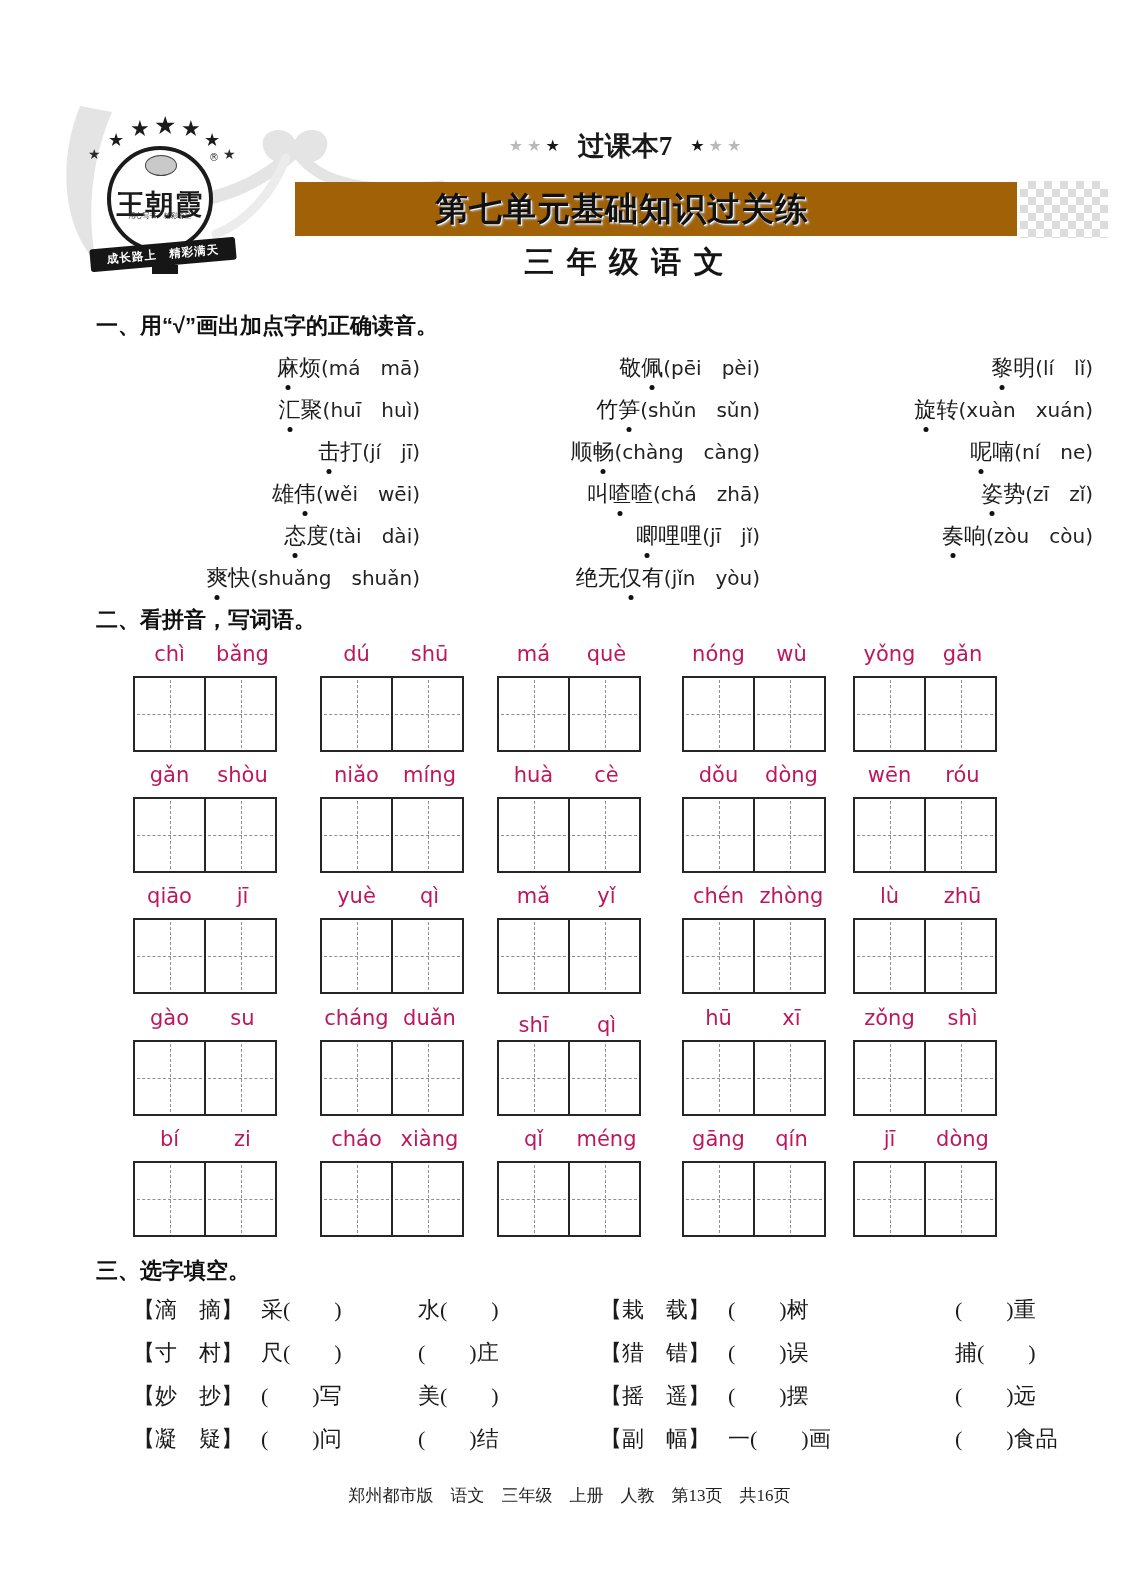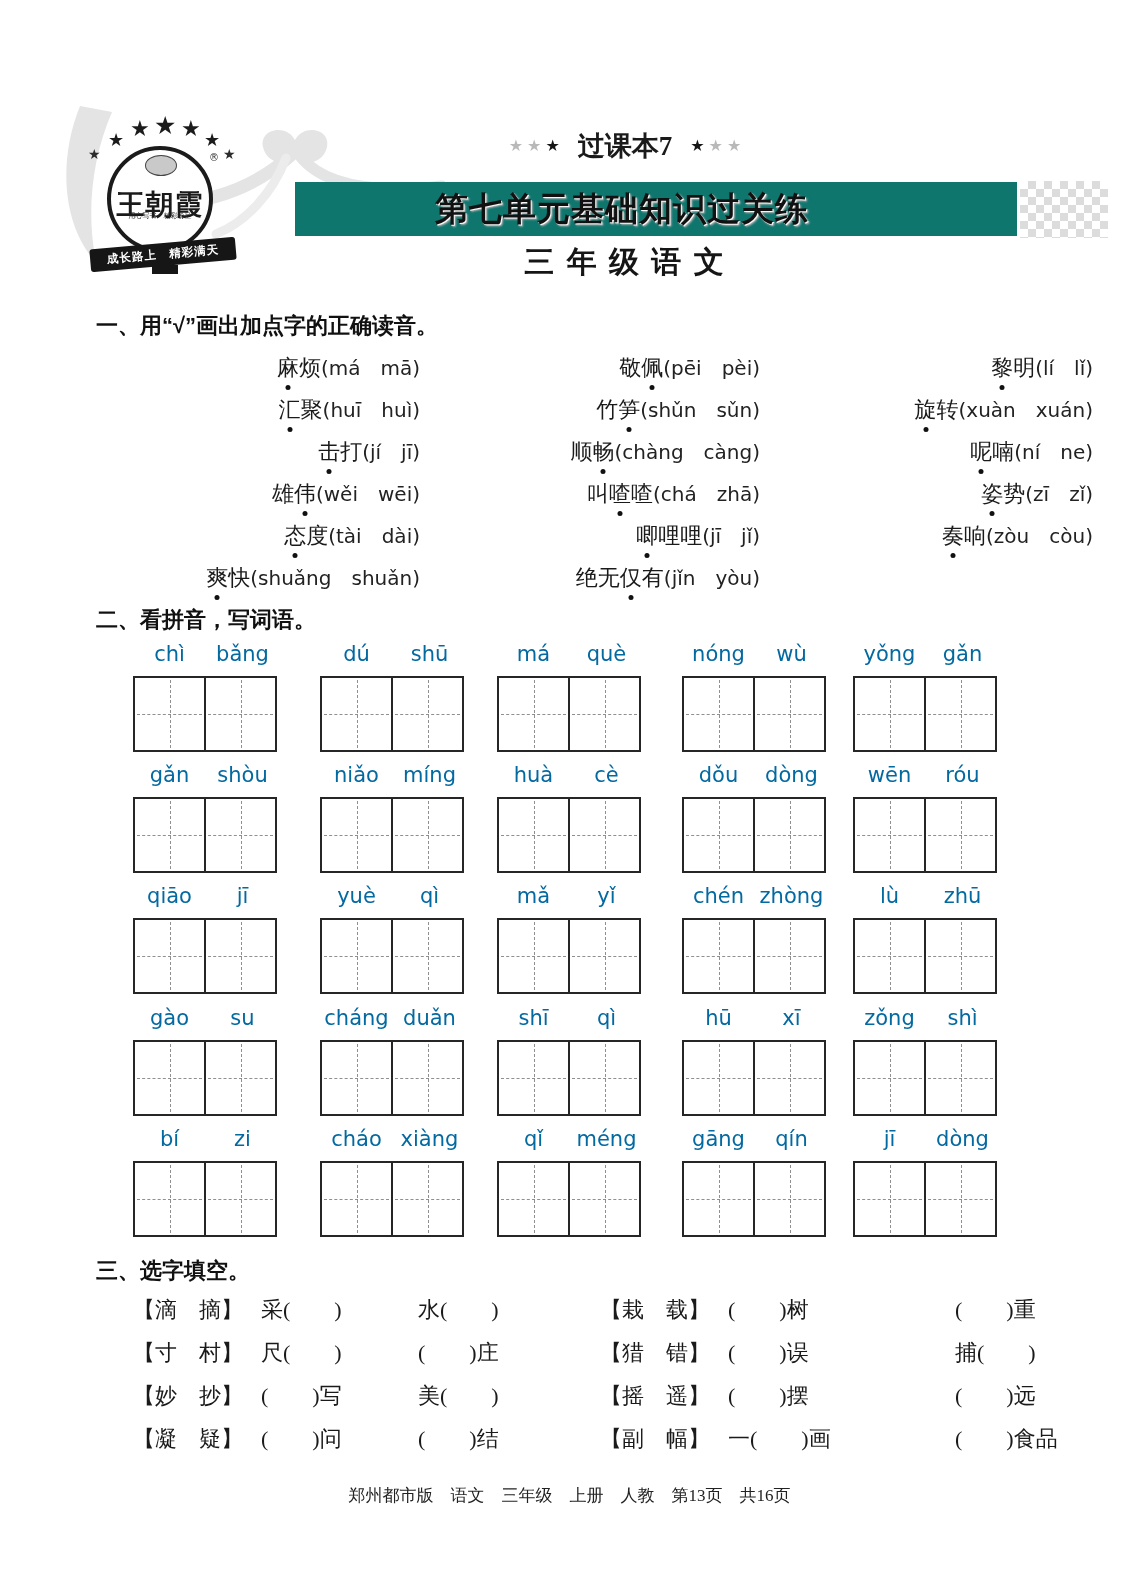--- a/index.html
+++ b/index.html
@@ -33,21 +33,21 @@
                font-size:11.5px;font-weight:bold;letter-spacing:1px;font-family:"Liberation Sans",sans-serif;}
   .logo-fold{position:absolute;left:82px;top:153px;width:26px;height:9px;background:#161616;}
 
   
   .star-title{position:absolute;left:400px;top:128px;width:450px;text-align:center;white-space:nowrap;}
   .star-title .txt{font-size:27px;font-weight:bold;font-family:"Liberation Serif",serif;margin:0 16px;}
   .st-star{font-size:16px;vertical-align:4px;margin:0 2px;}
   .st-star.light{color:#b9b9b9;}
   .st-star.dark{color:#161616;}
 
-  .banner{position:absolute;left:295px;top:182px;width:722px;height:54px;background:#0f766e;}
+  .banner{position:absolute;left:295px;top:182px;width:722px;height:54px;background:#a16207;}
   .banner .t{display:block;padding-left:140px;line-height:54px;font-size:33px;font-weight:bold;
              font-family:"Liberation Sans",sans-serif;letter-spacing:1px;color:#111;
              text-shadow:1px 1px 0 #f7f7f7,2px 2px 2px #b5b5b5;white-space:nowrap;}
   .checker{position:absolute;left:1020px;top:181px;width:88px;height:57px;
            background:repeating-conic-gradient(#dcdcdc 0% 25%, transparent 0% 50%);
            background-size:16px 16px;}
 
   .subtitle{position:absolute;left:111px;top:242px;width:1028px;text-align:center;font-size:30px;
             font-weight:600;font-family:"Liberation Sans",sans-serif;letter-spacing:2px;color:#151515;}
 
@@ -60,21 +60,21 @@
            grid-template-columns:287px 340px 1fr;grid-auto-rows:42px;align-items:center;}
   .s1-item{white-space:nowrap;font-size:22px;text-align:right;}
   .s1-word .ch{position:relative;display:inline-block;}
   .s1-word .ch.dot::after{content:"";position:absolute;left:50%;transform:translateX(-50%);
            bottom:-7px;width:5px;height:5px;background:#111;border-radius:50%;}
   .s1-pinyin{font-family:"DejaVu Sans",sans-serif;font-size:20px;color:#222;}
 
   
   .s2-row{position:absolute;left:0;width:1139px;height:118px;}
   .s2-py{position:absolute;top:0;width:146px;display:flex;}
-  .s2-syll{flex:1;text-align:center;font-family:"DejaVu Sans",sans-serif;font-size:21px;color:#0369a1;}
+  .s2-syll{flex:1;text-align:center;font-family:"DejaVu Sans",sans-serif;font-size:21px;color:#be185d;}
   .s2-boxes{position:absolute;top:34px;display:flex;}
   .s2-cell{position:relative;width:73px;height:76px;box-sizing:border-box;border:2px solid #262626;background:#fff;}
   .s2-cell + .s2-cell{margin-left:-2px;}
   .s2-cell::before{content:"";position:absolute;top:2px;bottom:2px;left:50%;border-left:1px dashed #8f8f8f;}
   .s2-cell::after{content:"";position:absolute;left:2px;right:2px;top:50%;border-top:1px dashed #8f8f8f;}
 
   
   .s3-grid{position:absolute;left:133px;top:1288px;width:960px;display:grid;
            grid-template-columns:467px 1fr;grid-auto-rows:43px;align-items:center;}
   .s3-item{display:flex;white-space:nowrap;font-size:22px;}
@@ -288,21 +288,21 @@
           <div class="s2-cell"></div>
         </div>
         <div class="s2-py" style="left: 320px;">
           <span class="s2-syll">cháng</span>
           <span class="s2-syll">duǎn</span>
         </div>
         <div class="s2-boxes" style="left: 320px;">
           <div class="s2-cell"></div>
           <div class="s2-cell"></div>
         </div>
-        <div class="s2-py" style="left: 497px;">
+        <div class="s2-py" style="left: 497px; margin-top: 7px;">
           <span class="s2-syll">shī</span>
           <span class="s2-syll">qì</span>
         </div>
         <div class="s2-boxes" style="left: 497px;">
           <div class="s2-cell"></div>
           <div class="s2-cell"></div>
         </div>
         <div class="s2-py" style="left: 682px;">
           <span class="s2-syll">hū</span>
           <span class="s2-syll">xī</span>

